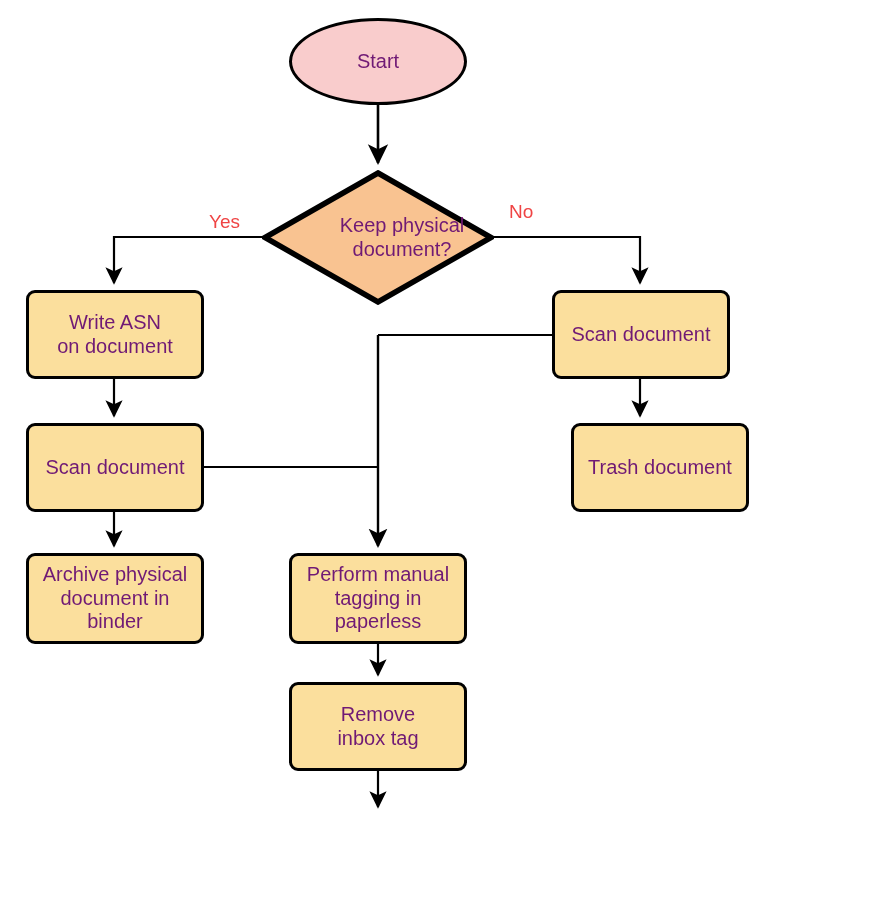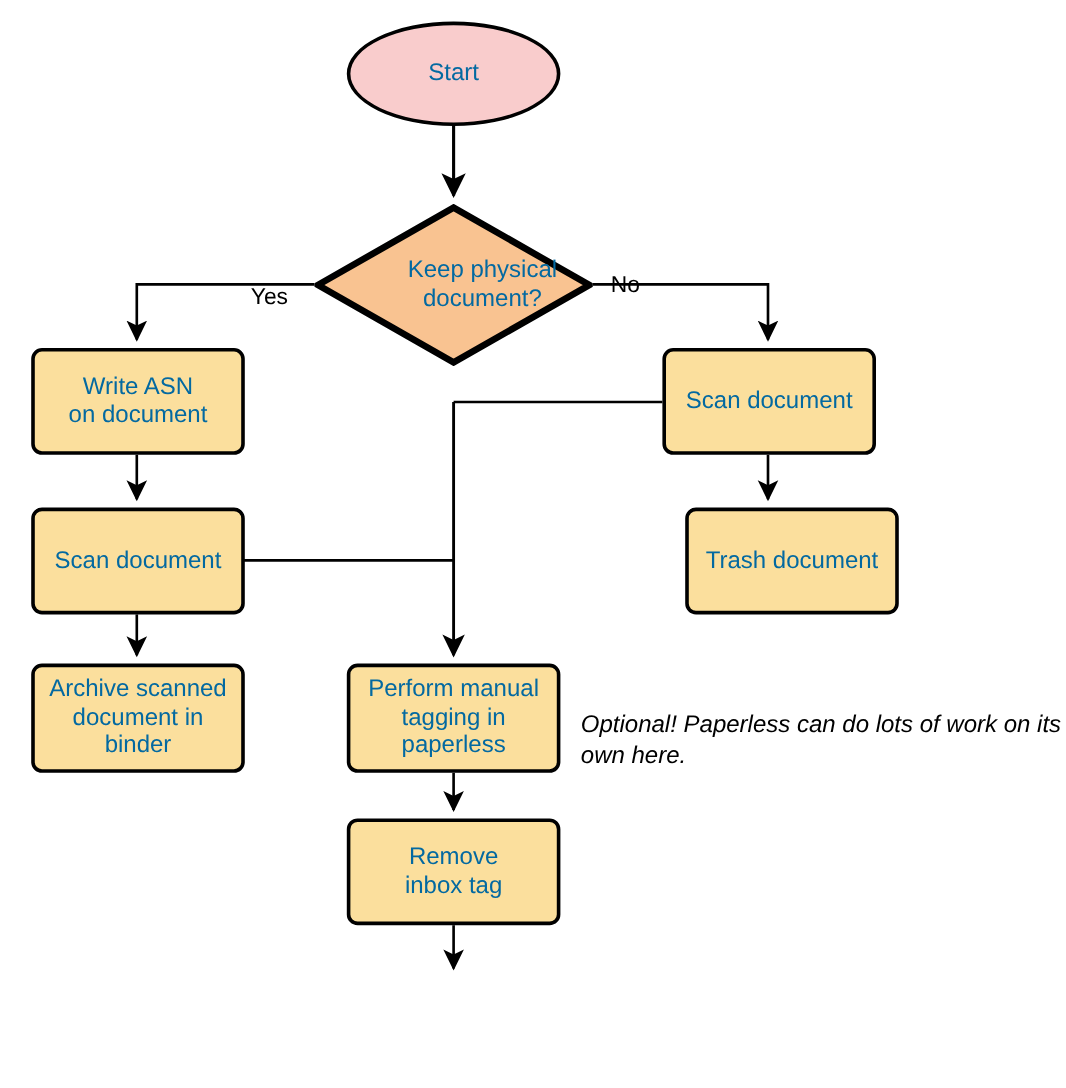--- a/index.html
+++ b/index.html
@@ -27,21 +27,21 @@
     width: 888px;
     height: 907px;
   }
   .node {
     position: absolute;
     box-sizing: border-box;
     display: flex;
     align-items: center;
     justify-content: center;
     text-align: center;
-    color: #0369a1;
+    color: #701a75;
     line-height: 1.18;
   }
   .node-process {
     border: 3px solid #000000;
     border-radius: 9px;
     font-size: 20px;
     white-space: pre-line;
     z-index: 3;
   }
   .node-terminator {
@@ -65,24 +65,23 @@
     height: 100%;
   }
   .decision-label {
     position: relative;
     z-index: 2;
     margin-left: 48px;
   }
   .edge-label {
     position: absolute;
     font-size: 19px;
-    color: #000000;
+    color: #ef4444;
     z-index: 4;
     white-space: nowrap;
-    margin-top: 26px;
   }
   .note {
     position: absolute;
     font-style: italic;
     font-size: 20px;
     line-height: 1.3;
     color: #000000;
     z-index: 4;
   }
 </style>
@@ -139,21 +138,21 @@
   <div class="node node-process" style="left:26px; top:290px; width:178px; height:89px; background:#fbdf9d;">
     <span>Write ASN
 on document</span>
   </div>
 
   <div class="node node-process" style="left:26px; top:423px; width:178px; height:89px; background:#fbdf9d;">
     <span>Scan document</span>
   </div>
 
   <div class="node node-process" style="left:26px; top:553px; width:178px; height:91px; background:#fbdf9d;">
-    <span>Archive scanned
+    <span>Archive physical
 document in
 binder</span>
   </div>
 
   <div class="node node-process" style="left:552px; top:290px; width:178px; height:89px; background:#fbdf9d;">
     <span>Scan document</span>
   </div>
 
   <div class="node node-process" style="left:552px; top:423px; width:178px; height:89px; background:#fbdf9d;margin-left:19px;">
     <span>Trash document</span>
@@ -164,15 +163,14 @@
 tagging in
 paperless</span>
   </div>
 
   <div class="node node-process" style="left:289px; top:682px; width:178px; height:89px; background:#fbdf9d;">
     <span>Remove
 inbox tag</span>
   </div>
 
 
-  <div class="note" style="left:484px; top:591px; width:404px;">Optional! Paperless can do lots of work on its own here.</div>
 
 </div>
 
 </body></html>

